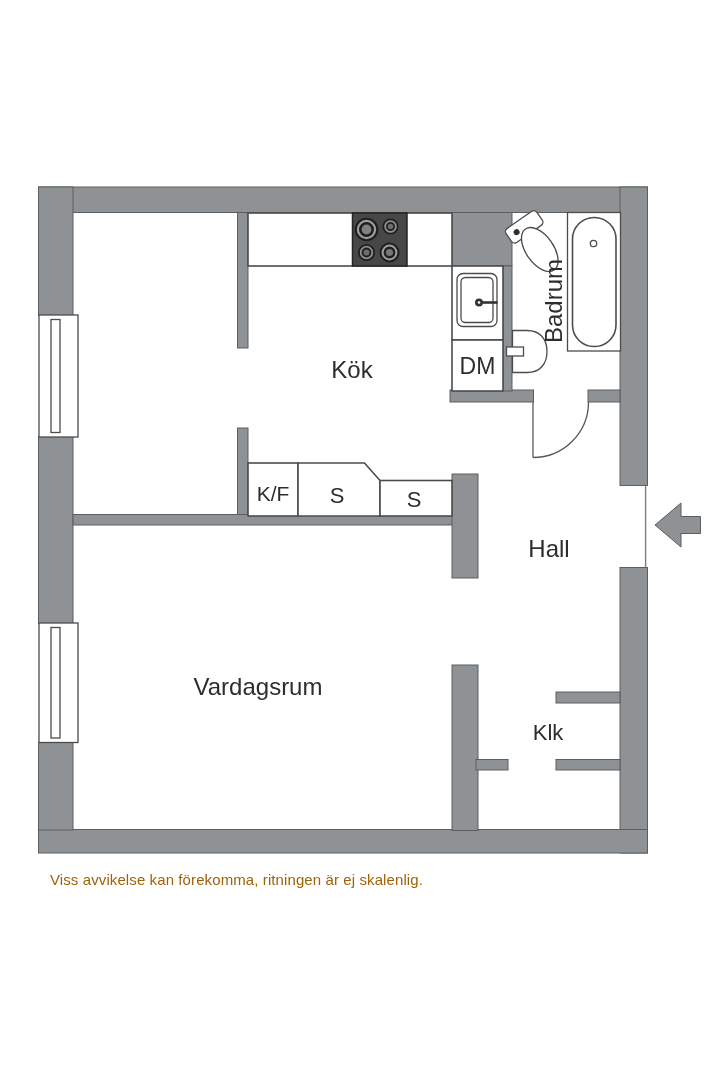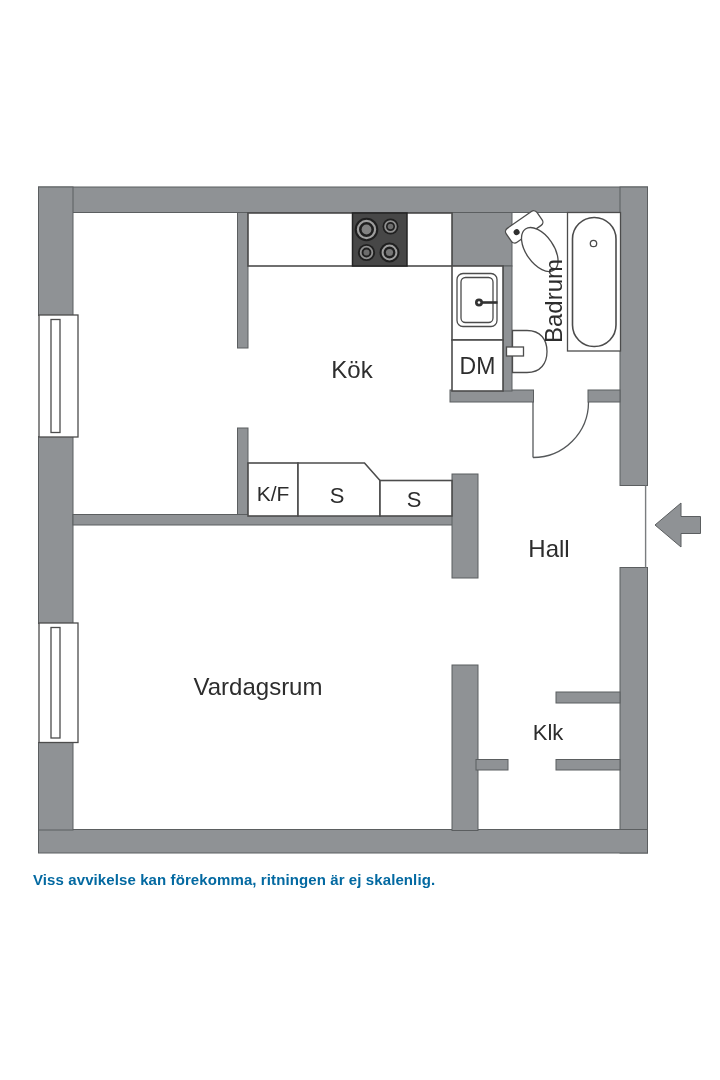--- a/index.html
+++ b/index.html
@@ -13,22 +13,22 @@
   .fix-thin{fill:#ffffff;stroke:#4c4c4c;stroke-width:1.3;}
   .stove{fill:#474747;stroke:#242424;stroke-width:1.5;}
   .doorline{stroke:#55585a;stroke-width:1.3;fill:none;}
   .threshold{stroke:#7a7d7f;stroke-width:1.4;fill:none;}
   .lbl{font-family:"Liberation Sans",sans-serif;fill:#2d2d2d;text-anchor:middle;}
   .f24{font-size:24px;}
   .f23{font-size:23px;}
   .f22{font-size:22px;}
   .f21{font-size:21px;}
   .disclaimer{
-    position:absolute;left:33px;top:871px;font-size:15px;color:#0369a1;
-    font-family:"Liberation Sans",sans-serif;letter-spacing:.1px;font-weight:bold;
+    position:absolute;left:50px;top:871px;font-size:15px;color:#a16207;
+    font-family:"Liberation Sans",sans-serif;letter-spacing:.1px;
   }
 </style>
 </head>
 <body>
 
 <svg class="plan-svg" width="720" height="1080" viewBox="0 0 720 1080" xmlns="http://www.w3.org/2000/svg">
 
   <g>
     <rect class="wall" x="38.5" y="187" width="609" height="25.5"></rect>
     <rect class="wall" x="620" y="187" width="27.5" height="298.5"></rect>

